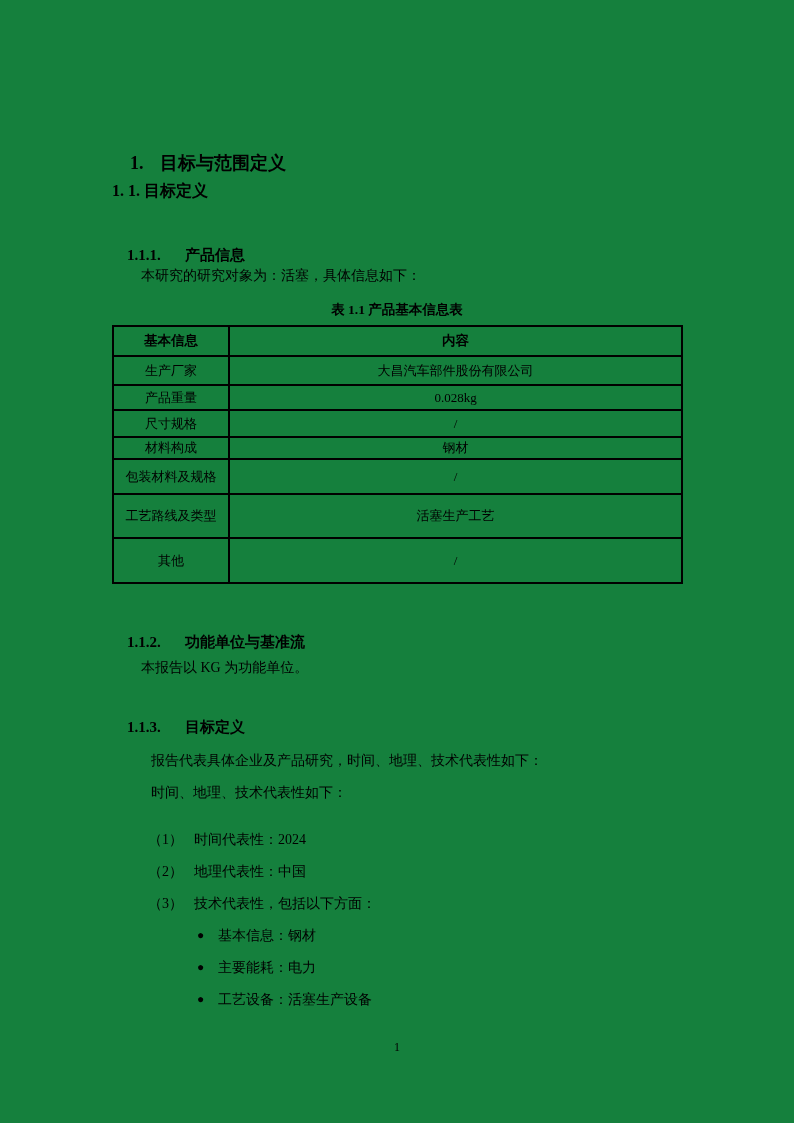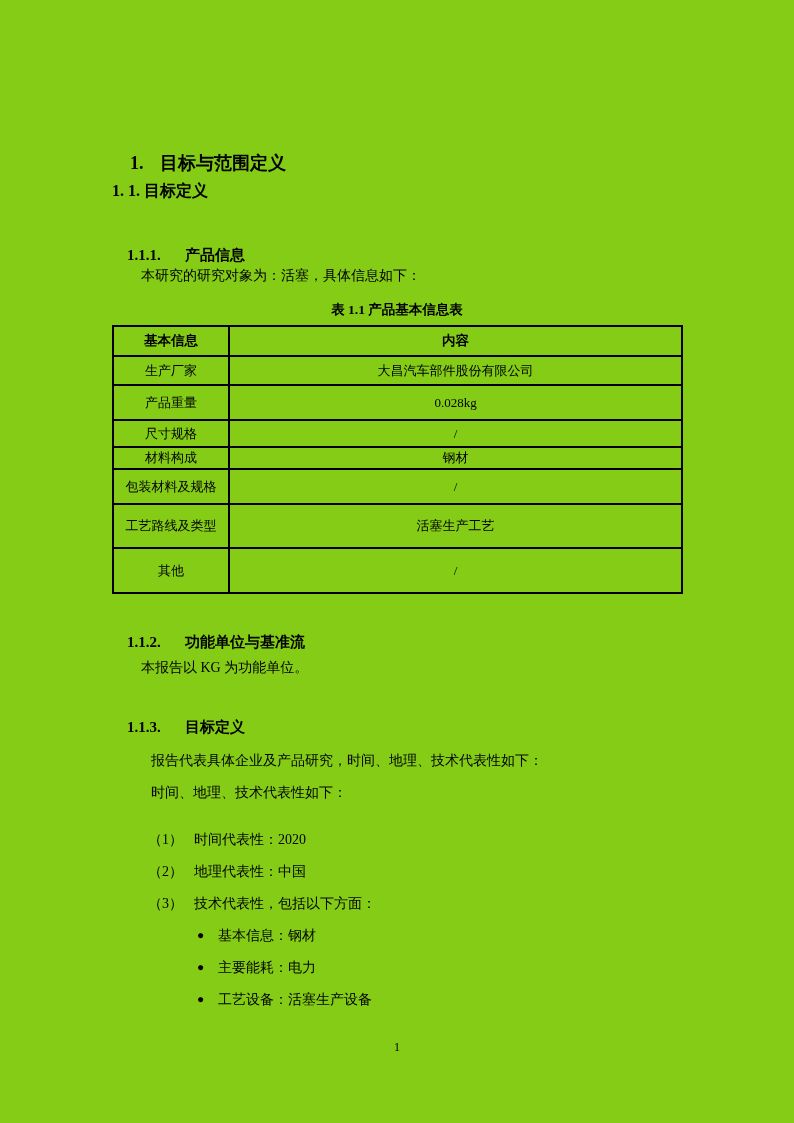--- a/index.html
+++ b/index.html
@@ -4,21 +4,21 @@
 <style>
   html, body {
     margin: 0;
     padding: 0;
     background: #ffffff;
   }
   .page {
     position: relative;
     width: 794px;
     height: 1123px;
-    background: #84cc16;
+    background: #15803d;
     color: #000000;
     font-family: "Liberation Serif", "DejaVu Serif", serif;
     overflow: hidden;
   }
 
   
   .h1 {
     position: absolute;
     left: 112px;
     top: 130px;
@@ -87,21 +87,21 @@
     text-align: center;
     vertical-align: middle;
     padding: 0;
     overflow: hidden;
   }
   .info-table th { font-weight: bold; font-size: 13.5px; }
   .info-table col.c1 { width: 116px; }
   .info-table col.c2 { width: 453px; }
   .info-table tr:nth-child(1) { height: 30px; }
   .info-table tr:nth-child(2) { height: 29px; }
-  .info-table tr:nth-child(3) { height: 35px; }
+  .info-table tr:nth-child(3) { height: 25px; }
   .info-table tr:nth-child(4) { height: 27px; }
   .info-table tr:nth-child(5) { height: 22px; margin-left: 11px; }
   .info-table tr:nth-child(6) { height: 35px; }
   .info-table tr:nth-child(7) { height: 44px; }
   .info-table tr:nth-child(8) { height: 45px; }
 
   
   .numitem {
     position: absolute;
     left: 134px;
@@ -207,21 +207,21 @@
   <div class="para p-fu">本报告以 KG 为功能单位。</div>
 
   <div class="h3 s113">
     <span class="num">1.1.3.</span><span>目标定义</span>
   </div>
 
   <div class="para p-rep1">报告代表具体企业及产品研究，时间、地理、技术代表性如下：</div>
   <div class="para p-rep2">时间、地理、技术代表性如下：</div>
 
   <div class="numitem n1">
-    <span class="marker">（1）</span><span>时间代表性：2020</span>
+    <span class="marker">（1）</span><span>时间代表性：2024</span>
   </div>
   <div class="numitem n2">
     <span class="marker">（2）</span><span>地理代表性：中国</span>
   </div>
   <div class="numitem n3">
     <span class="marker">（3）</span><span>技术代表性，包括以下方面：</span>
   </div>
 
   <div class="bulitem b1">
     <span class="marker">●</span><span>基本信息：钢材</span>

